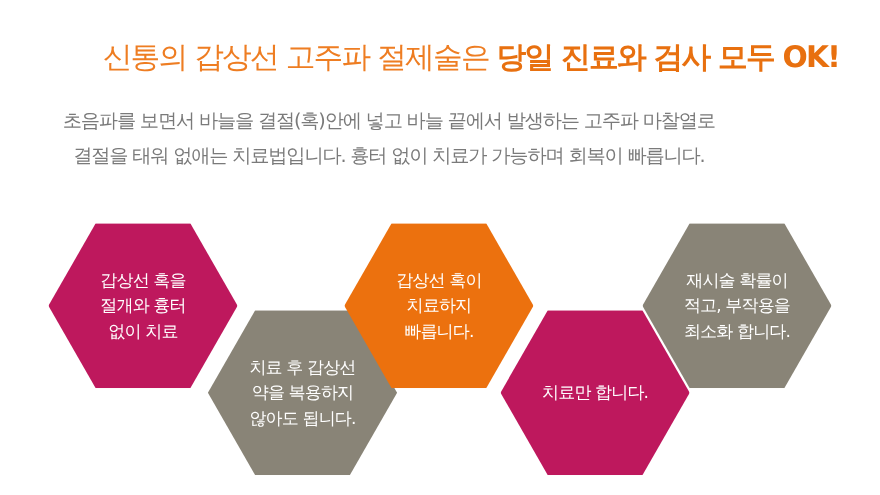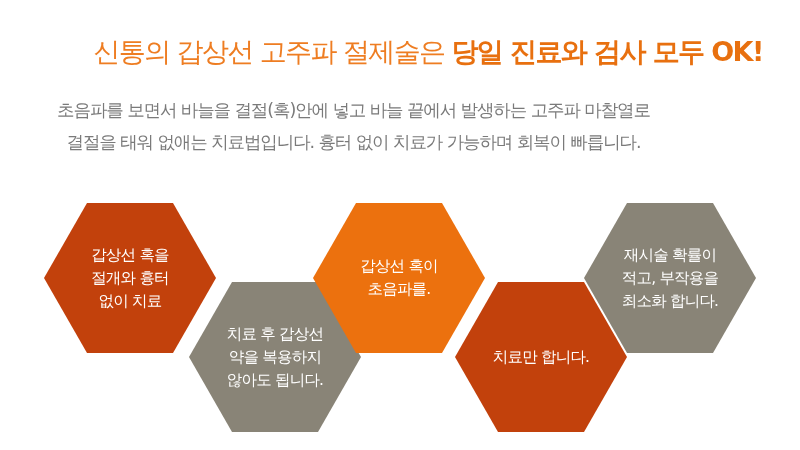--- a/index.html
+++ b/index.html
@@ -18,21 +18,21 @@
   }
   .desc div { white-space: nowrap; }
   .hex {
     position: absolute; width: 172px; height: 150px;
     clip-path: polygon(25% 0%, 75% 0%, 100% 50%, 75% 100%, 25% 100%, 0% 50%);
     display: flex; align-items: center; justify-content: center; text-align: center;
     color: #ffffff; font-size: 15.5px; line-height: 23px; letter-spacing: -0.8px;
   }
   .hex .txt { white-space: nowrap; }
   .hex .txt div { display: block; }
-  .tan { background: #c2410c; }
+  .tan { background: #be185d; }
   .gray { background: #898477; }
   .orange { background: #ec710e; }
 </style>
 </head>
 <body>
 
 <div class="headline">
   <span>신통의 갑상선 고주파 절제술은 </span><span class="strong">당일 진료와 검사 모두 OK!</span>
 </div>
 
@@ -53,21 +53,22 @@
   <div class="txt">
     <div>치료 후 갑상선</div>
     <div>약을 복용하지</div>
     <div>않아도 됩니다.</div>
   </div>
 </div>
 
 <div class="hex orange" style="left:313px; top:203px;">
   <div class="txt">
     <div>갑상선 혹이</div>
-    <div>초음파를.</div>
+    <div>치료하지</div>
+    <div>빠릅니다.</div>
   </div>
 </div>
 
 <div class="hex tan" style="left:455px; top:282px;">
   <div class="txt">
     <div>치료만 합니다.</div>
   </div>
 </div>
 
 <div class="hex gray" style="left:584px; top:203px;justify-content:center;">

